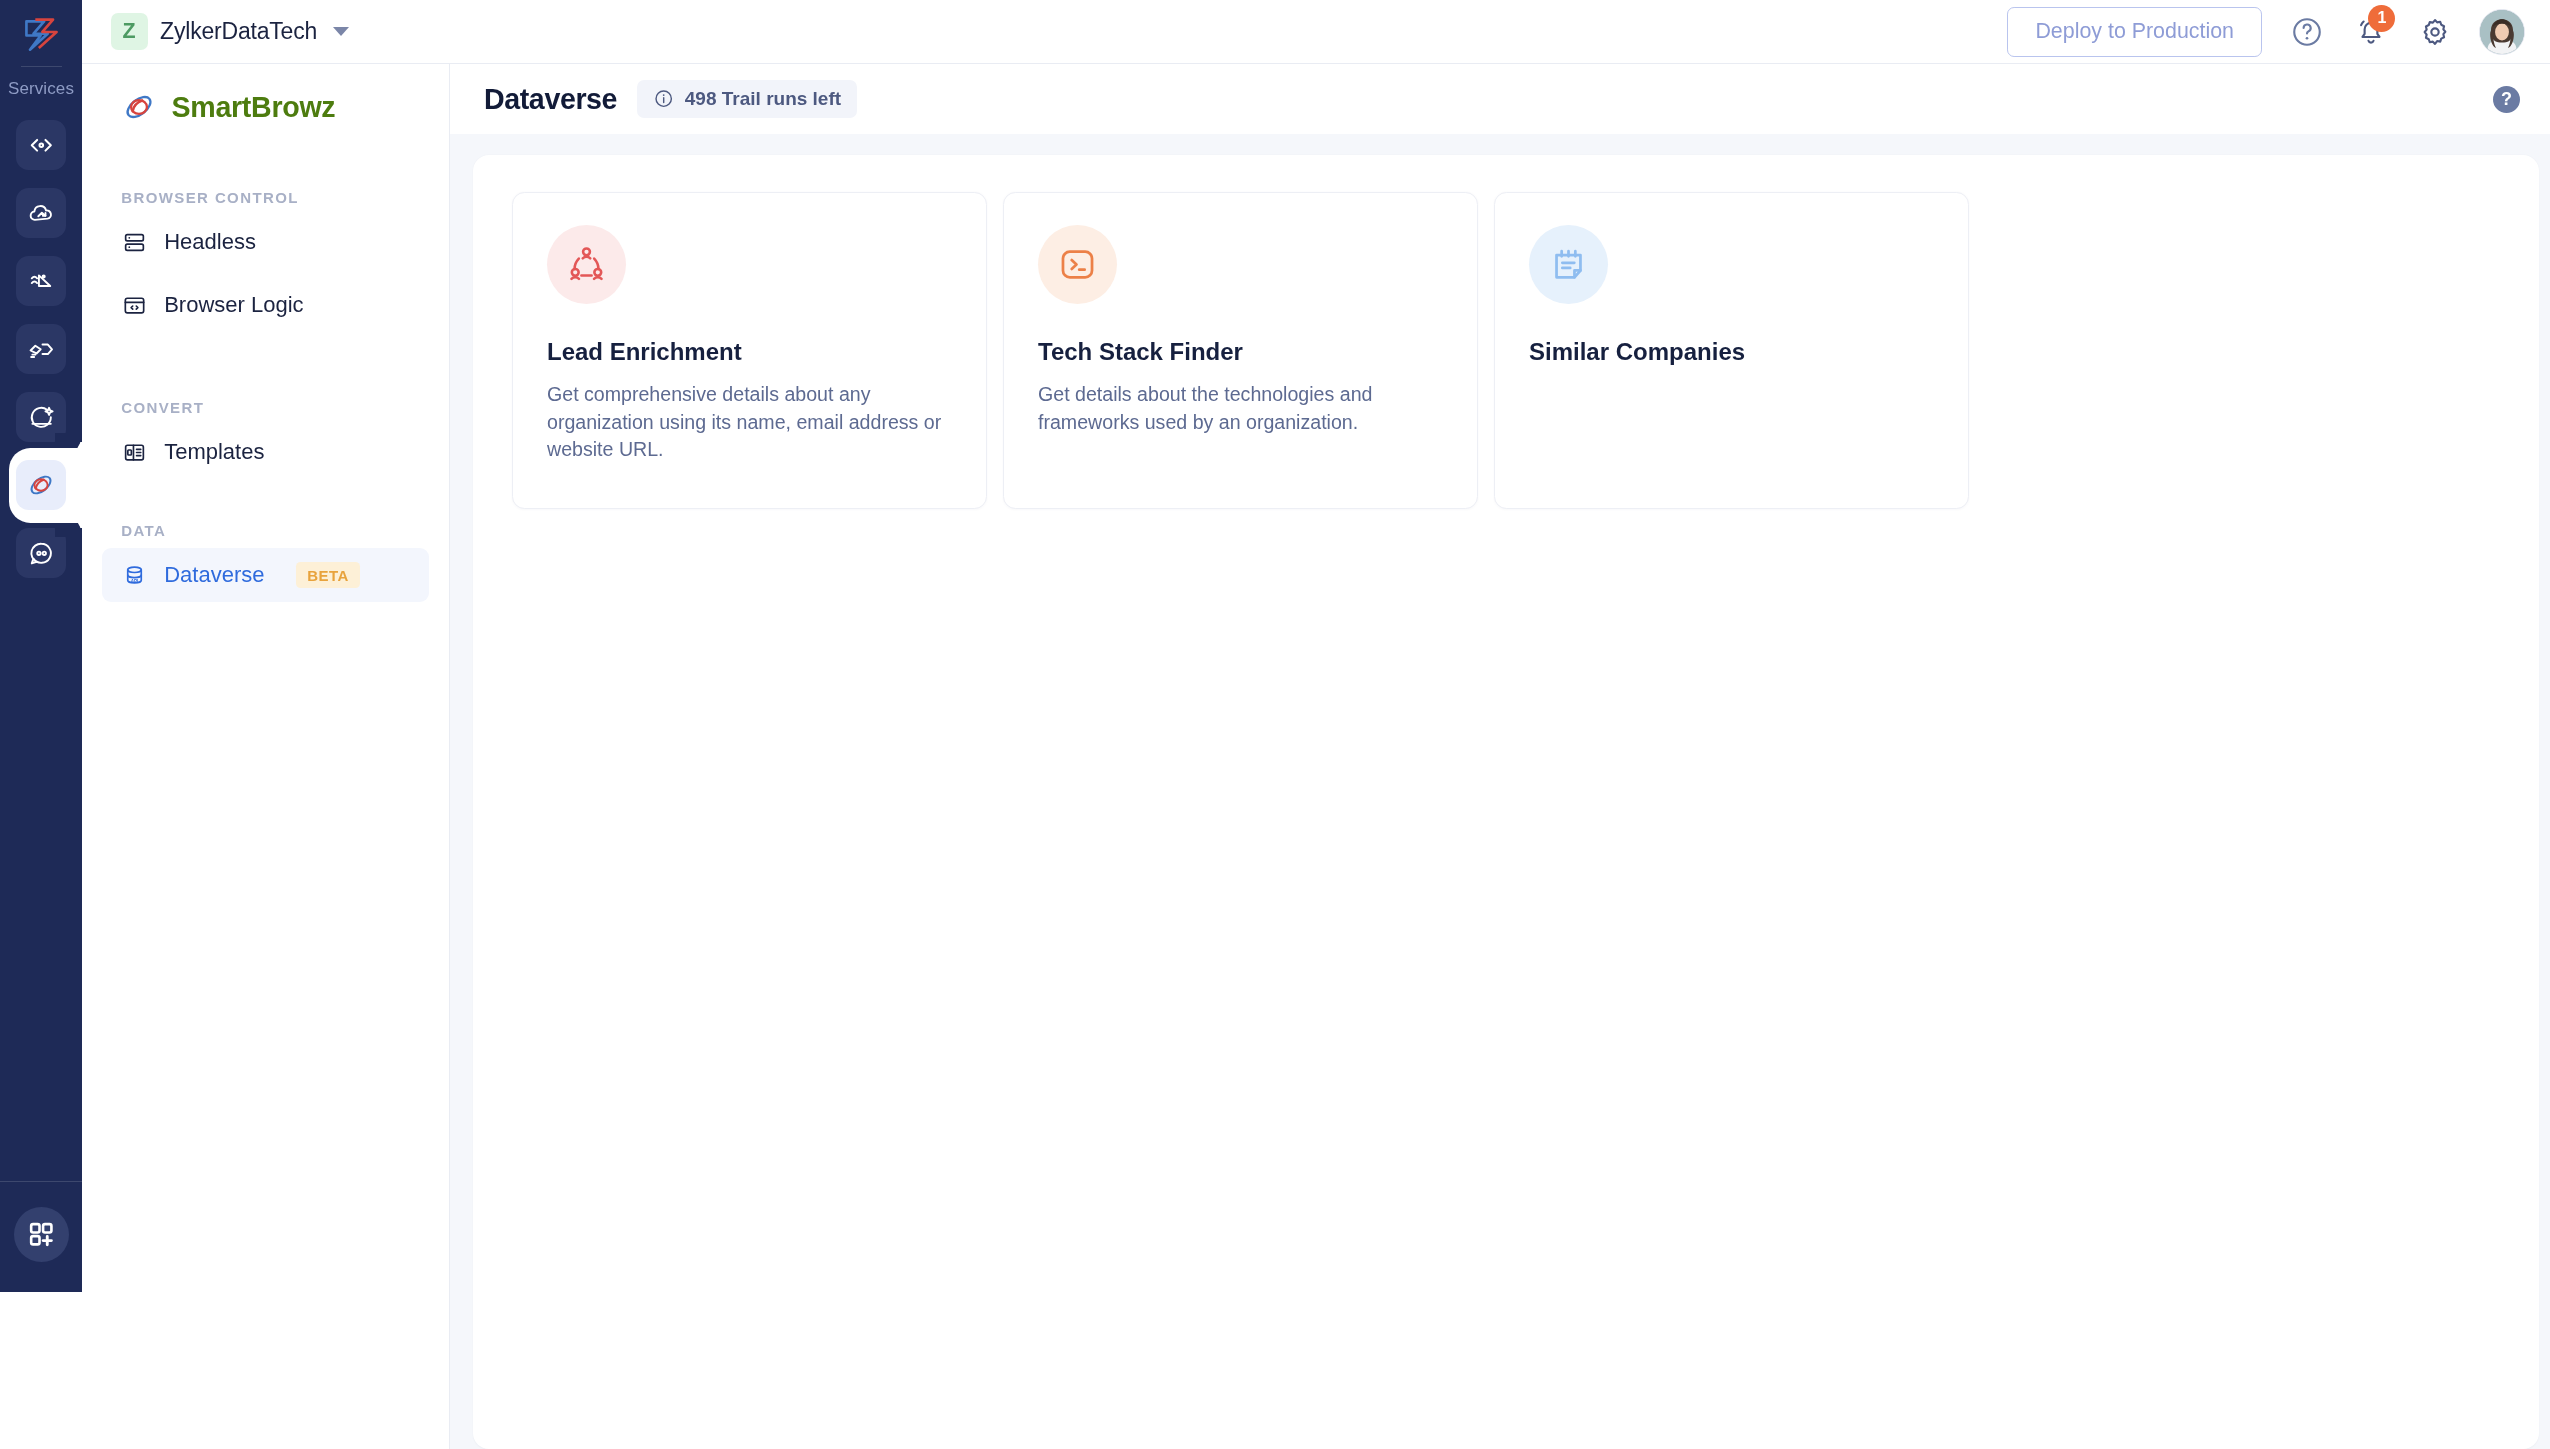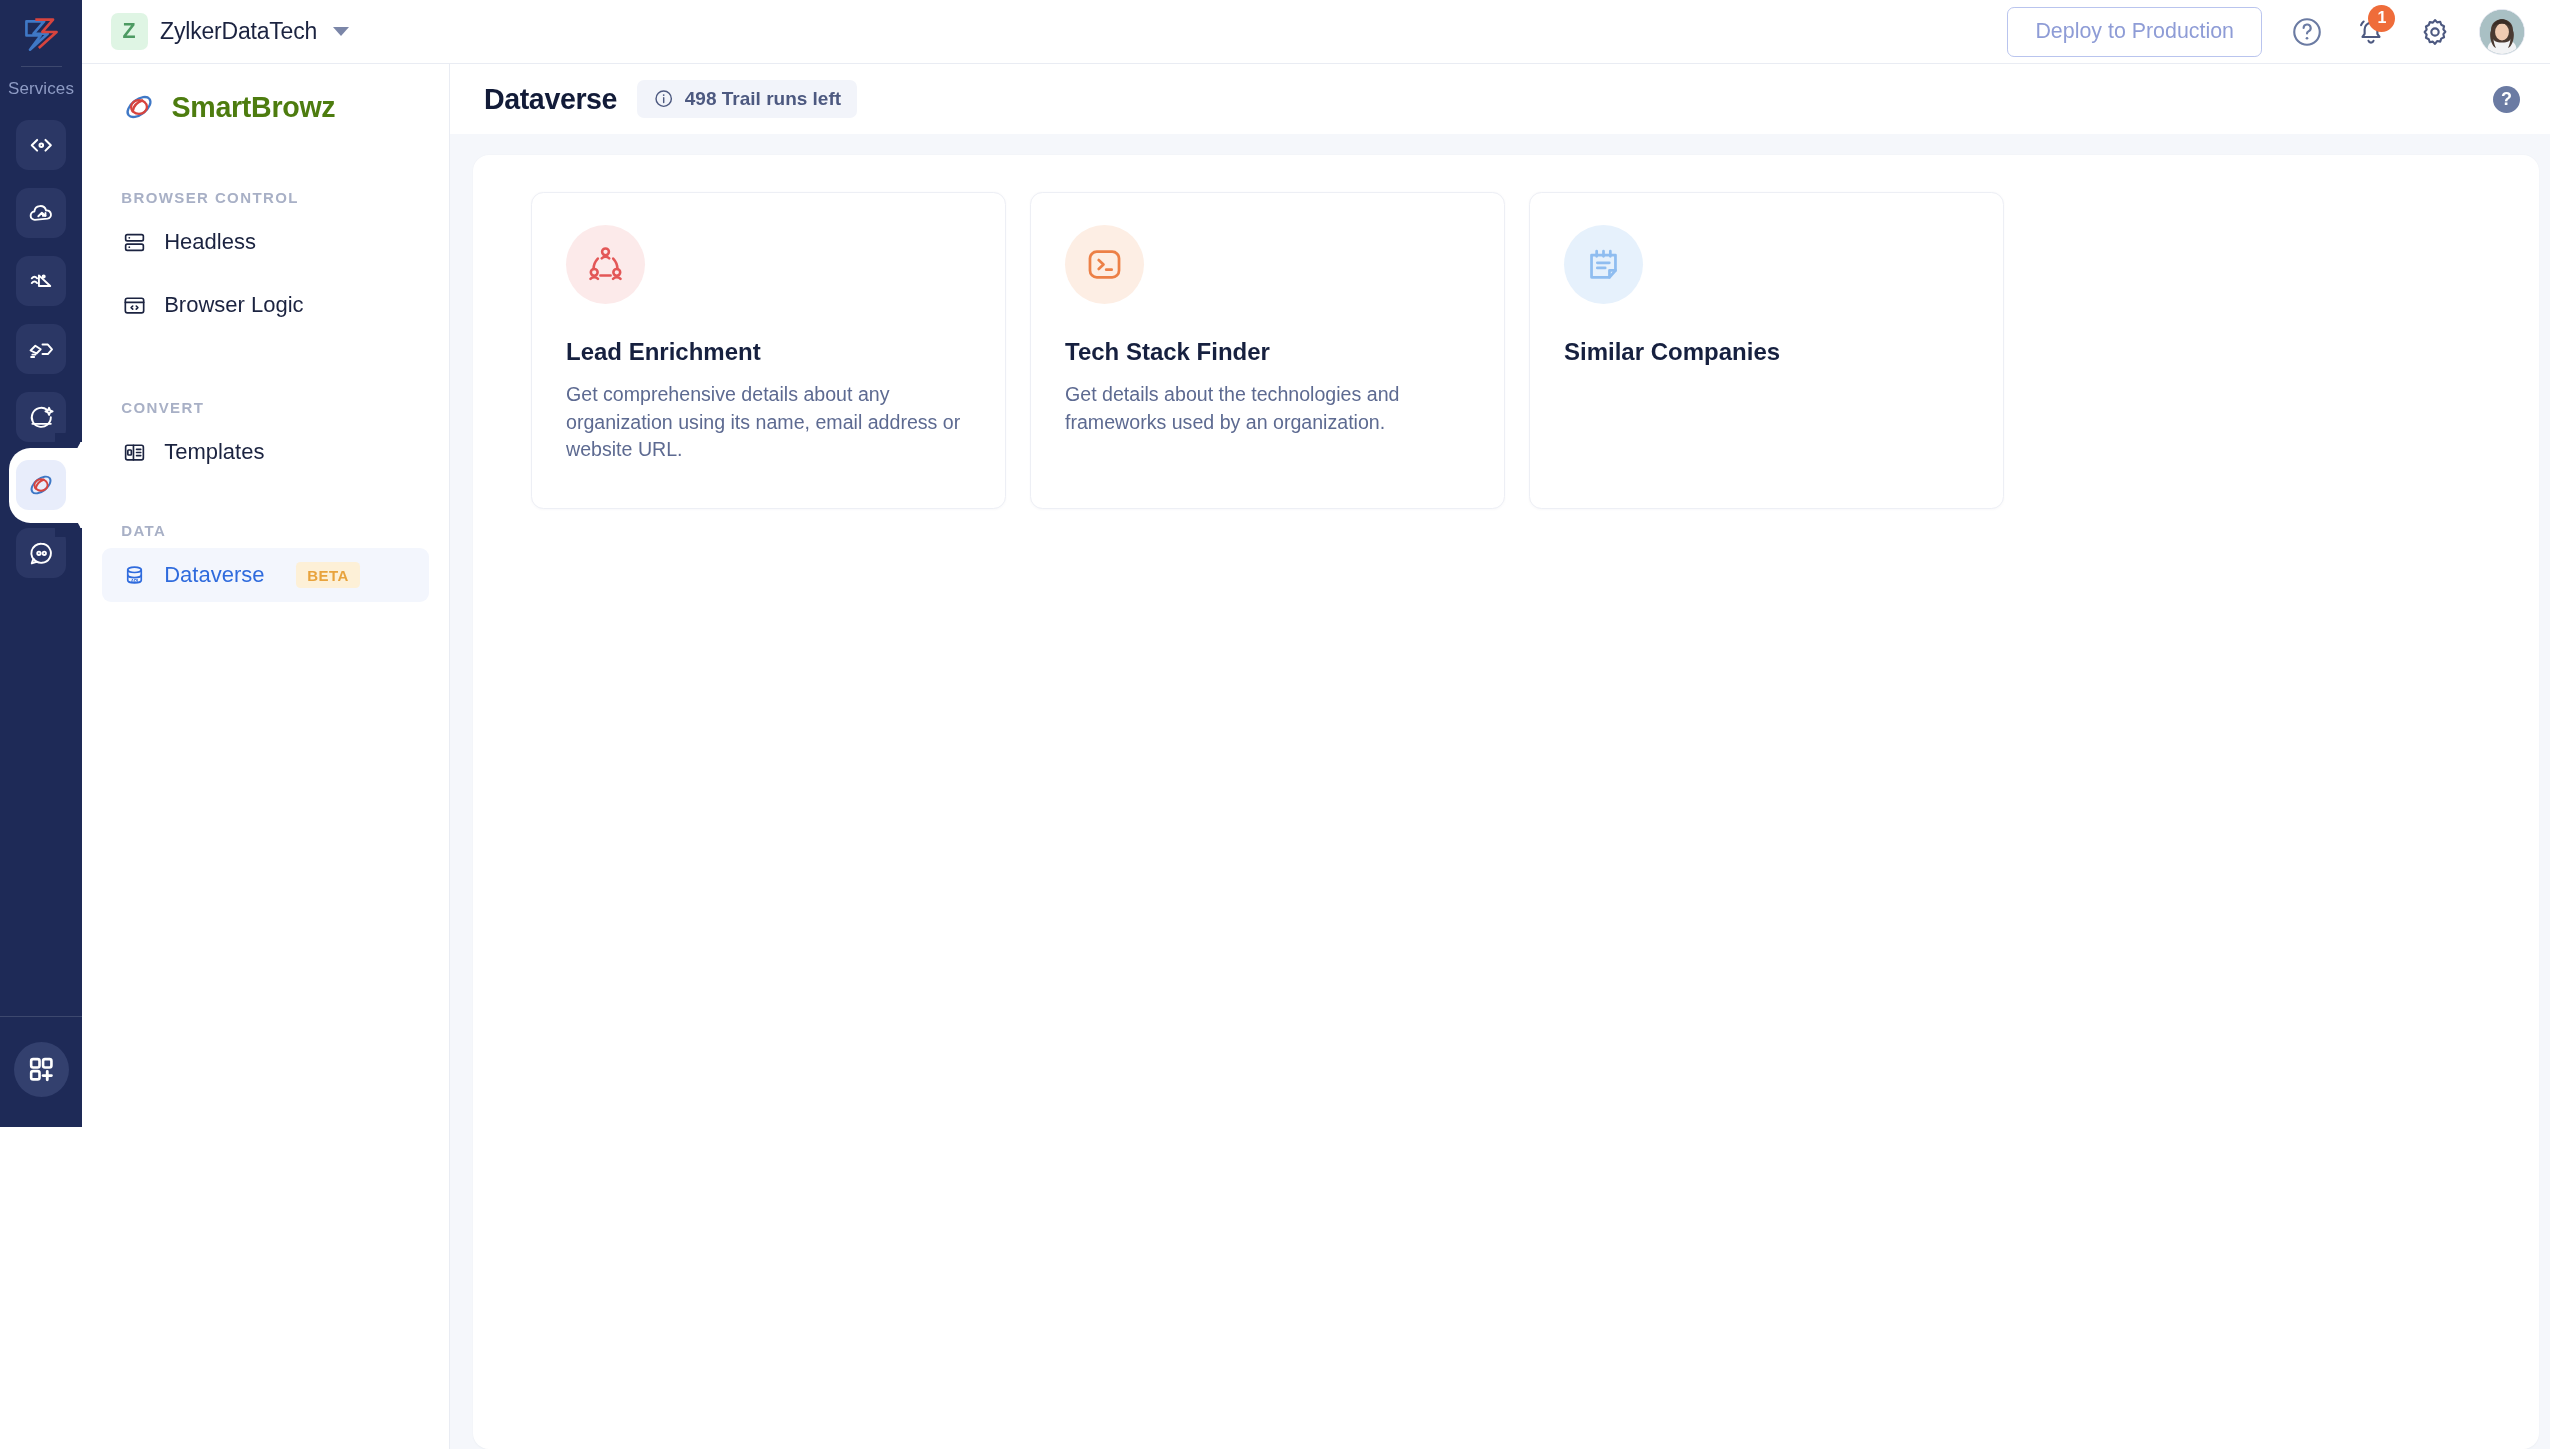--- a/index.html
+++ b/index.html
@@ -8,21 +8,21 @@
     overflow: hidden;
     font-family: "Liberation Sans", sans-serif;
     background: #ffffff;
   }
 
   #app { position: relative; width: 2550px; height: 1449px; display: flex; }
 
   
   .rail {
     position: relative;
-    width: 82px; height: 1127px;
+    width: 82px; height: 1292px;
     background: #1e2a57;
     display: flex; flex-direction: column; align-items: center;
     flex: 0 0 82px;
     z-index: 5;
     text-align: center;
   }
   .rail-logo { margin-top: 12.5px; width: 50px; height: 46px; display:flex; align-items:center; justify-content:center; }
   .rail-divider { width: 41px; height: 0.9px; background: rgba(255,255,255,.14); margin: 7.1px 0 0; }
   .rail-services-label {
     font-size: 17px; color: #8e9bc4; margin-top: 12.5px; letter-spacing: 0.1px;
@@ -158,21 +158,21 @@
     display:flex; align-items:center; justify-content:center; cursor:pointer;
   }
 
   .canvas { flex:1; background:#f5f7fb; padding: 21.4px 10.7px 0 23px; min-height:0; }
   .panel {
     background:#ffffff; border-radius: 16px;
     height: 100%; width: 100%;
     padding: 37px 39px;
     box-shadow: 0 0.9px 1.8px rgba(30,40,80,.04);
   }
-  .cards { display:flex; gap: 24px; margin-left: 19px; }
+  .cards { display:flex; gap: 16px; }
   .card {
     width: 475px; height: 317px;
     background:#ffffff; border: 0.9px solid #edeff5; border-radius: 12.5px;
     padding: 32px 34px; cursor:pointer;
     box-shadow: 0 0.9px 2.7px rgba(30,40,80,.03);
   }
   .card-icon {
     width: 79px; height: 79px; border-radius: 50%;
     display:flex; align-items:center; justify-content:center;
   }

